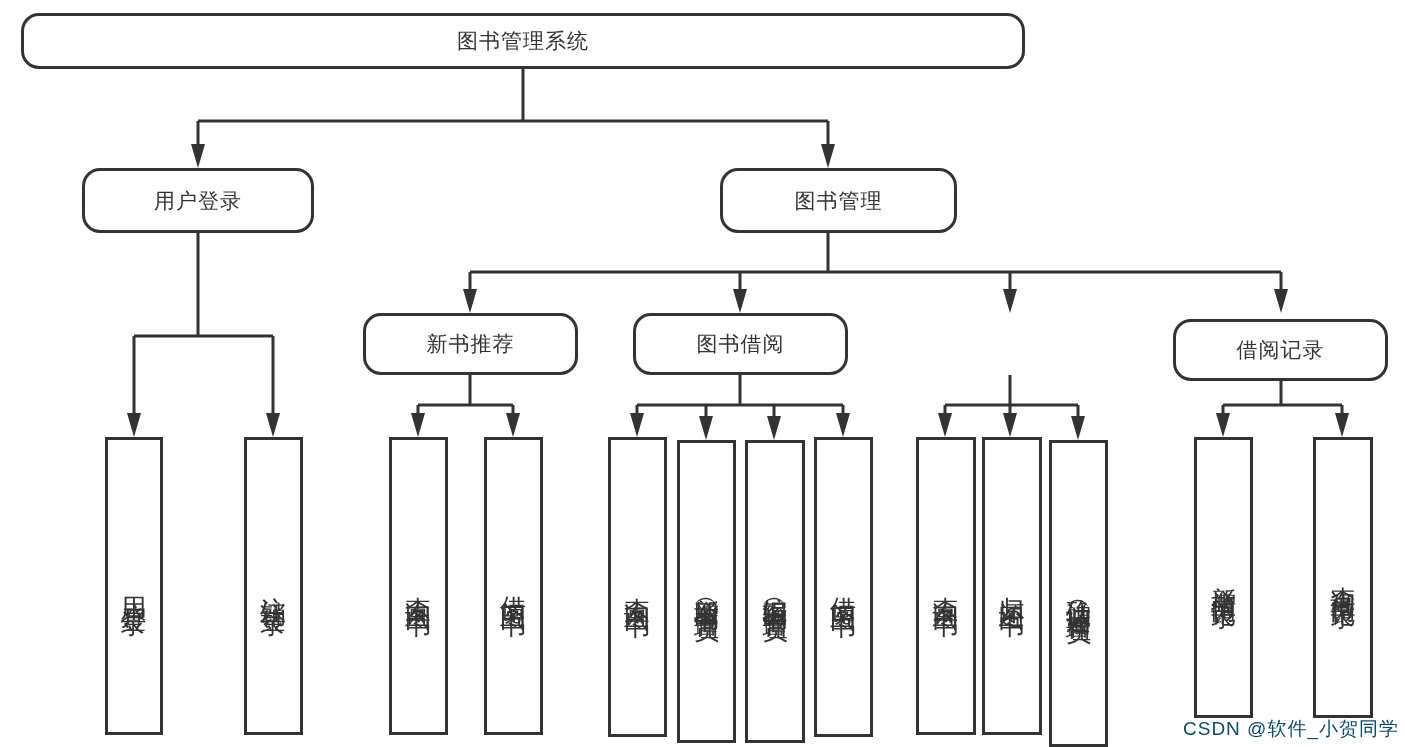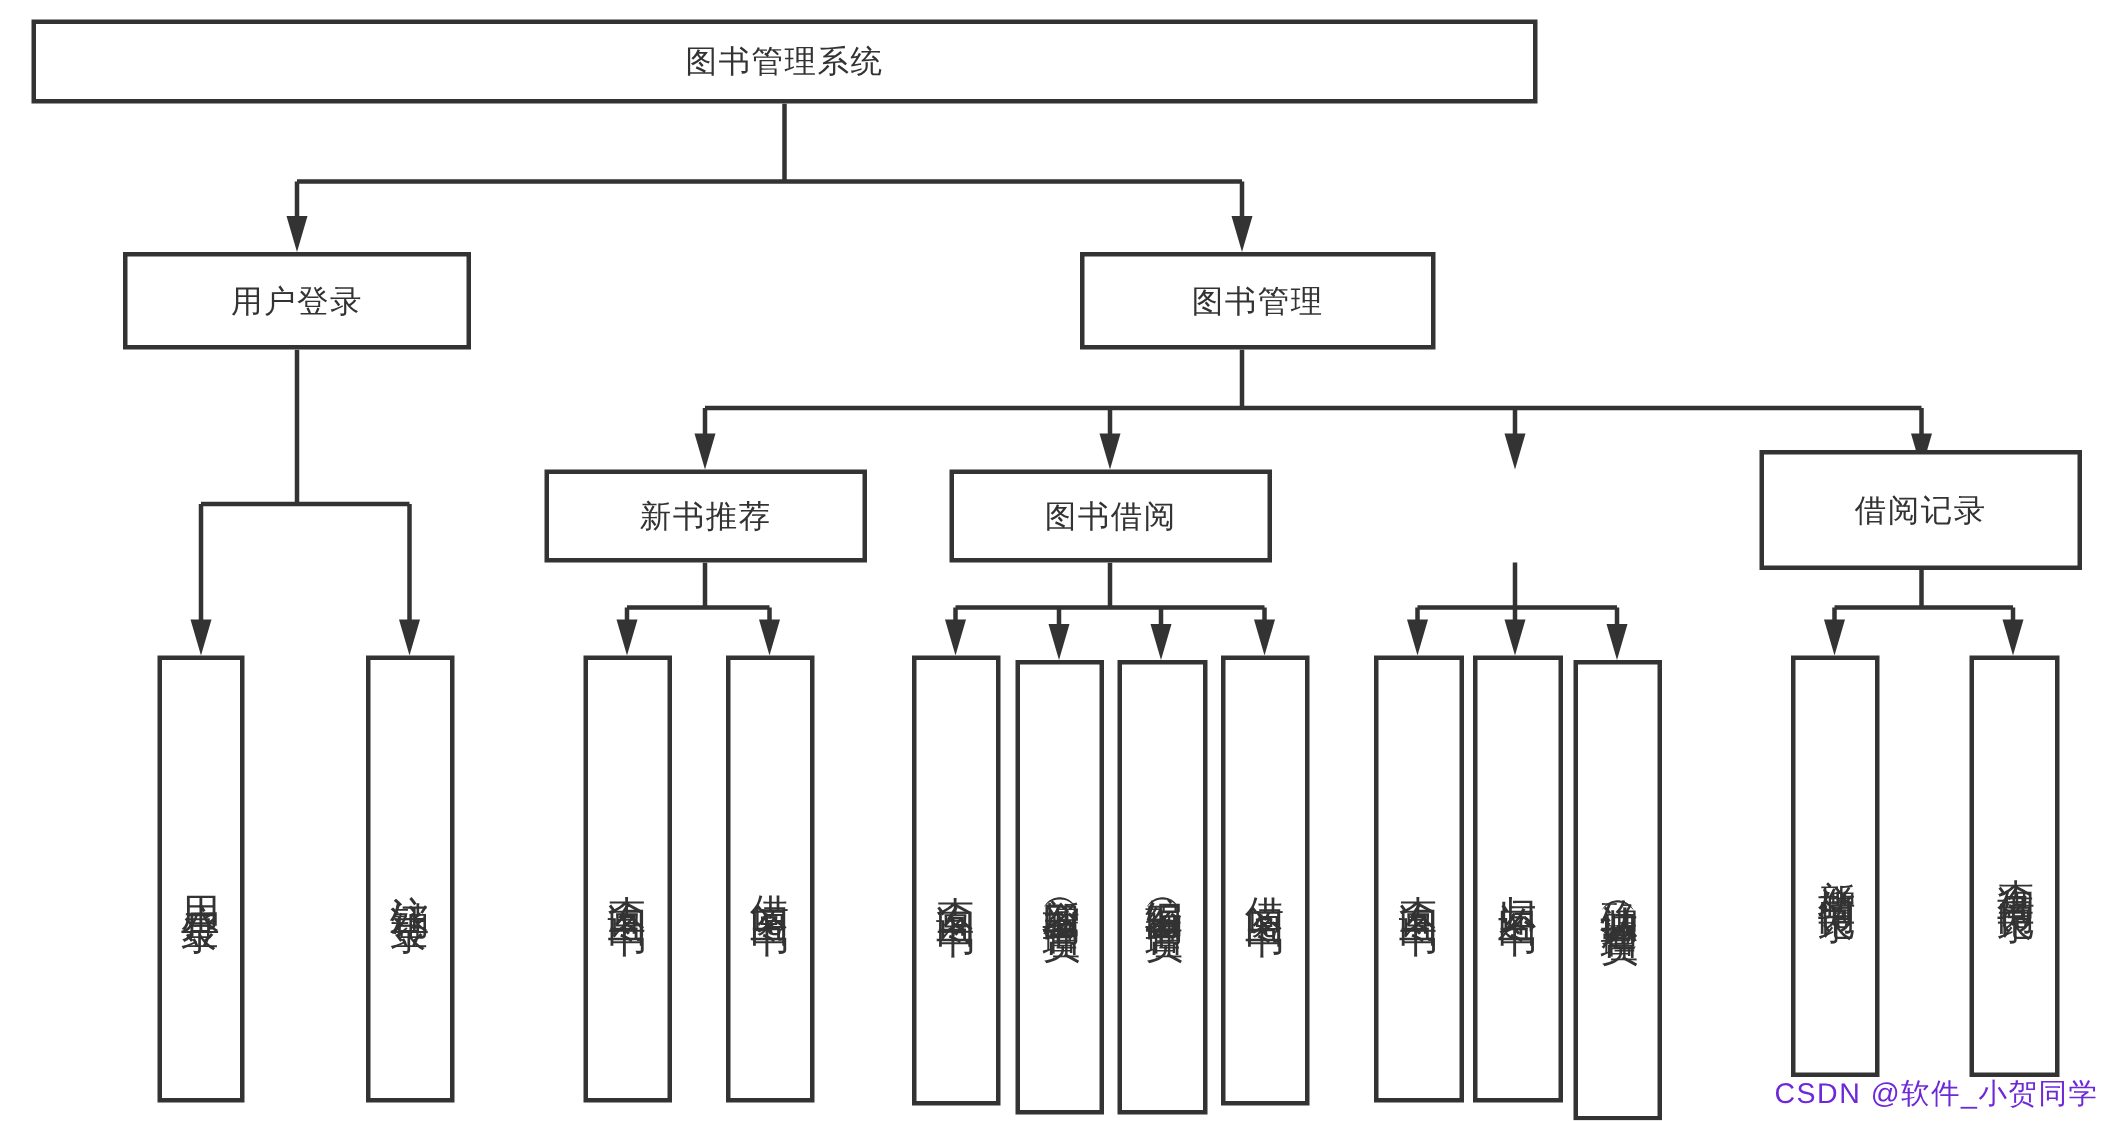--- a/index.html
+++ b/index.html
@@ -7,28 +7,28 @@
     position:relative; width:1405px; height:747px; background:#ffffff;
     font-family:"Liberation Sans", sans-serif; overflow:hidden;
   }
   svg.wires { position:absolute; left:0; top:0; z-index:1; }
   .node {
     position:absolute; z-index:2; box-sizing:border-box;
     background:#ffffff; border:3px solid #333333; color:#333333;
     display:flex; align-items:center; justify-content:center;
     text-align:center;
   }
-  .h-node { font-size:21px; letter-spacing:1px; }
+  .h-node { font-size:21px; letter-spacing:1px;border-radius:18px; }
   .v-node .vt {
     writing-mode:vertical-rl; text-orientation:mixed;
     font-size:26px; letter-spacing:5px; line-height:1;
   }
   .watermark {
     position:absolute; z-index:3; left:1183px; top:716px;
-    font-size:19px; color:#6d28d9; letter-spacing:1px; white-space:nowrap;text-align:center;
+    font-size:19px; color:#0c4a6e; letter-spacing:1px; white-space:nowrap;text-align:center;
   }
 </style>
 </head>
 <body>
 
 <div class="canvas">
 
   <svg class="wires" width="1405" height="747">
 
     <g stroke="#333333" stroke-width="3" fill="none">
@@ -71,21 +71,21 @@
     </g>
   </svg>
 
   <div class="node h-node" style="left:21px;top:13px;width:1004px;height:56px">图书管理系统</div>
 
   <div class="node h-node" style="left:82px;top:168px;width:232px;height:65px">用户登录</div>
   <div class="node h-node" style="left:720px;top:168px;width:237px;height:65px">图书管理</div>
 
   <div class="node h-node" style="left:633px;top:313px;width:215px;height:62px">图书借阅</div>
   <div class="node h-node" style="left:363px;top:313px;width:215px;height:62px">新书推荐</div>
-  <div class="node h-node" style="left:1173px;top:300px;width:215px;height:80px">借阅记录</div>
+  <div class="node h-node" style="left:1173px;top:319px;width:215px;height:62px">借阅记录</div>
 
   <div class="node v-node" style="left:105px;top:437px;width:58px;height:298px">
     <span class="vt">用户登录</span>
     </div>
   <div class="node v-node" style="left:244px;top:437px;width:59px;height:298px">
     <span class="vt">注销登录</span>
     </div>
 
   <div class="node v-node" style="left:389px;top:437px;width:59px;height:298px">
     <span class="vt">查询图书</span>

